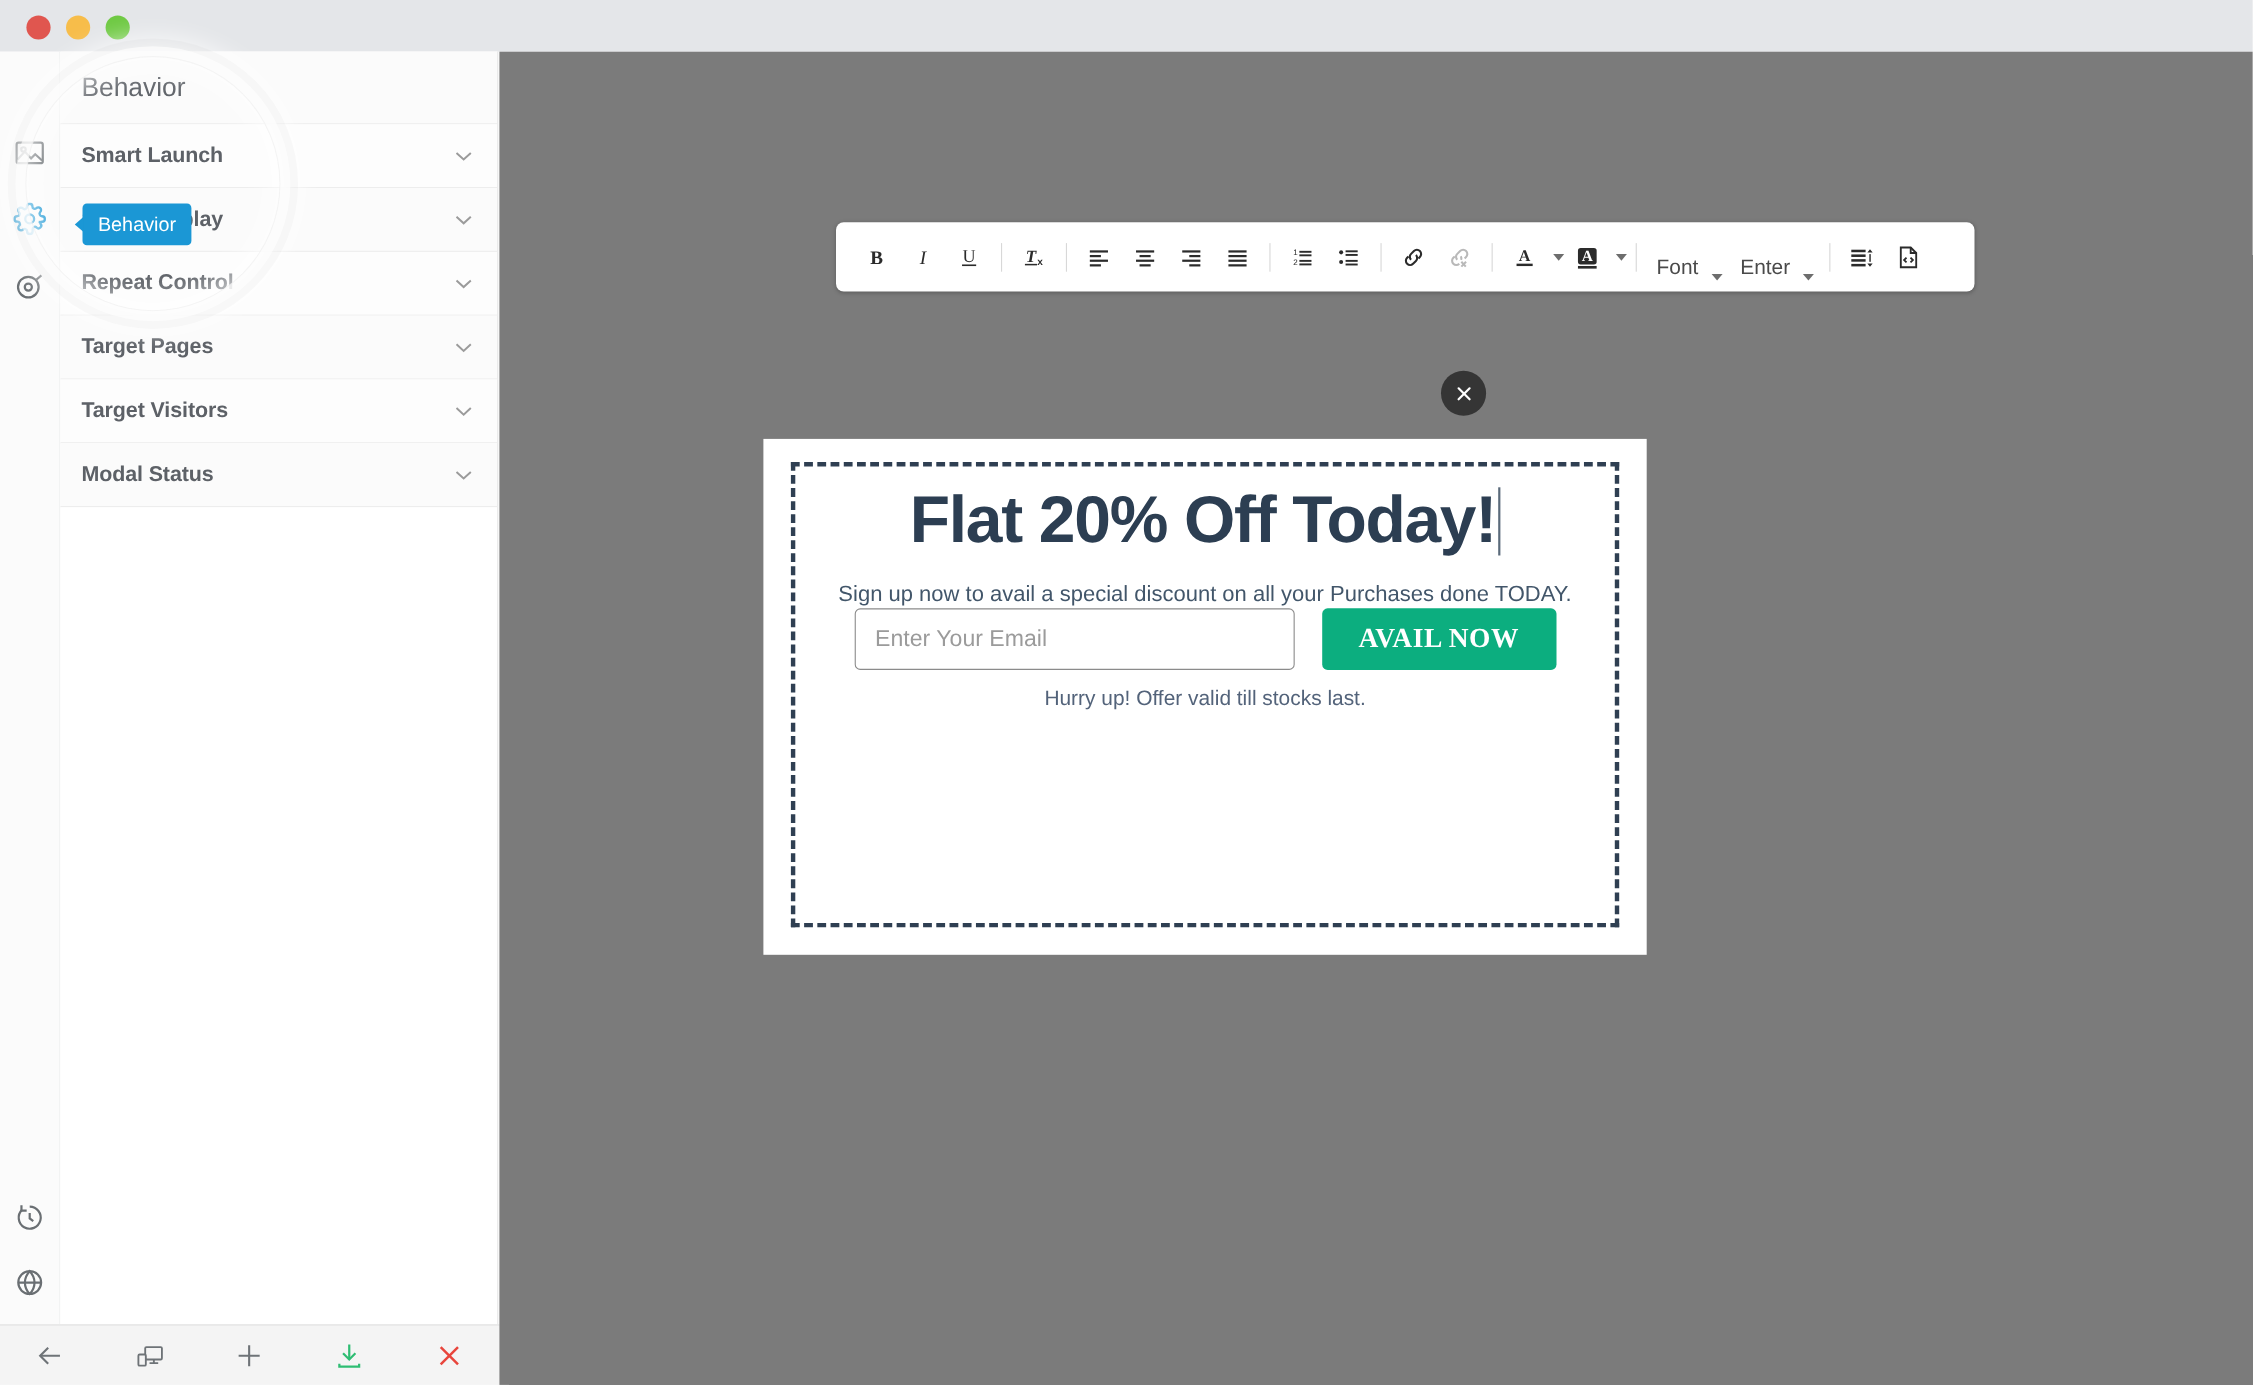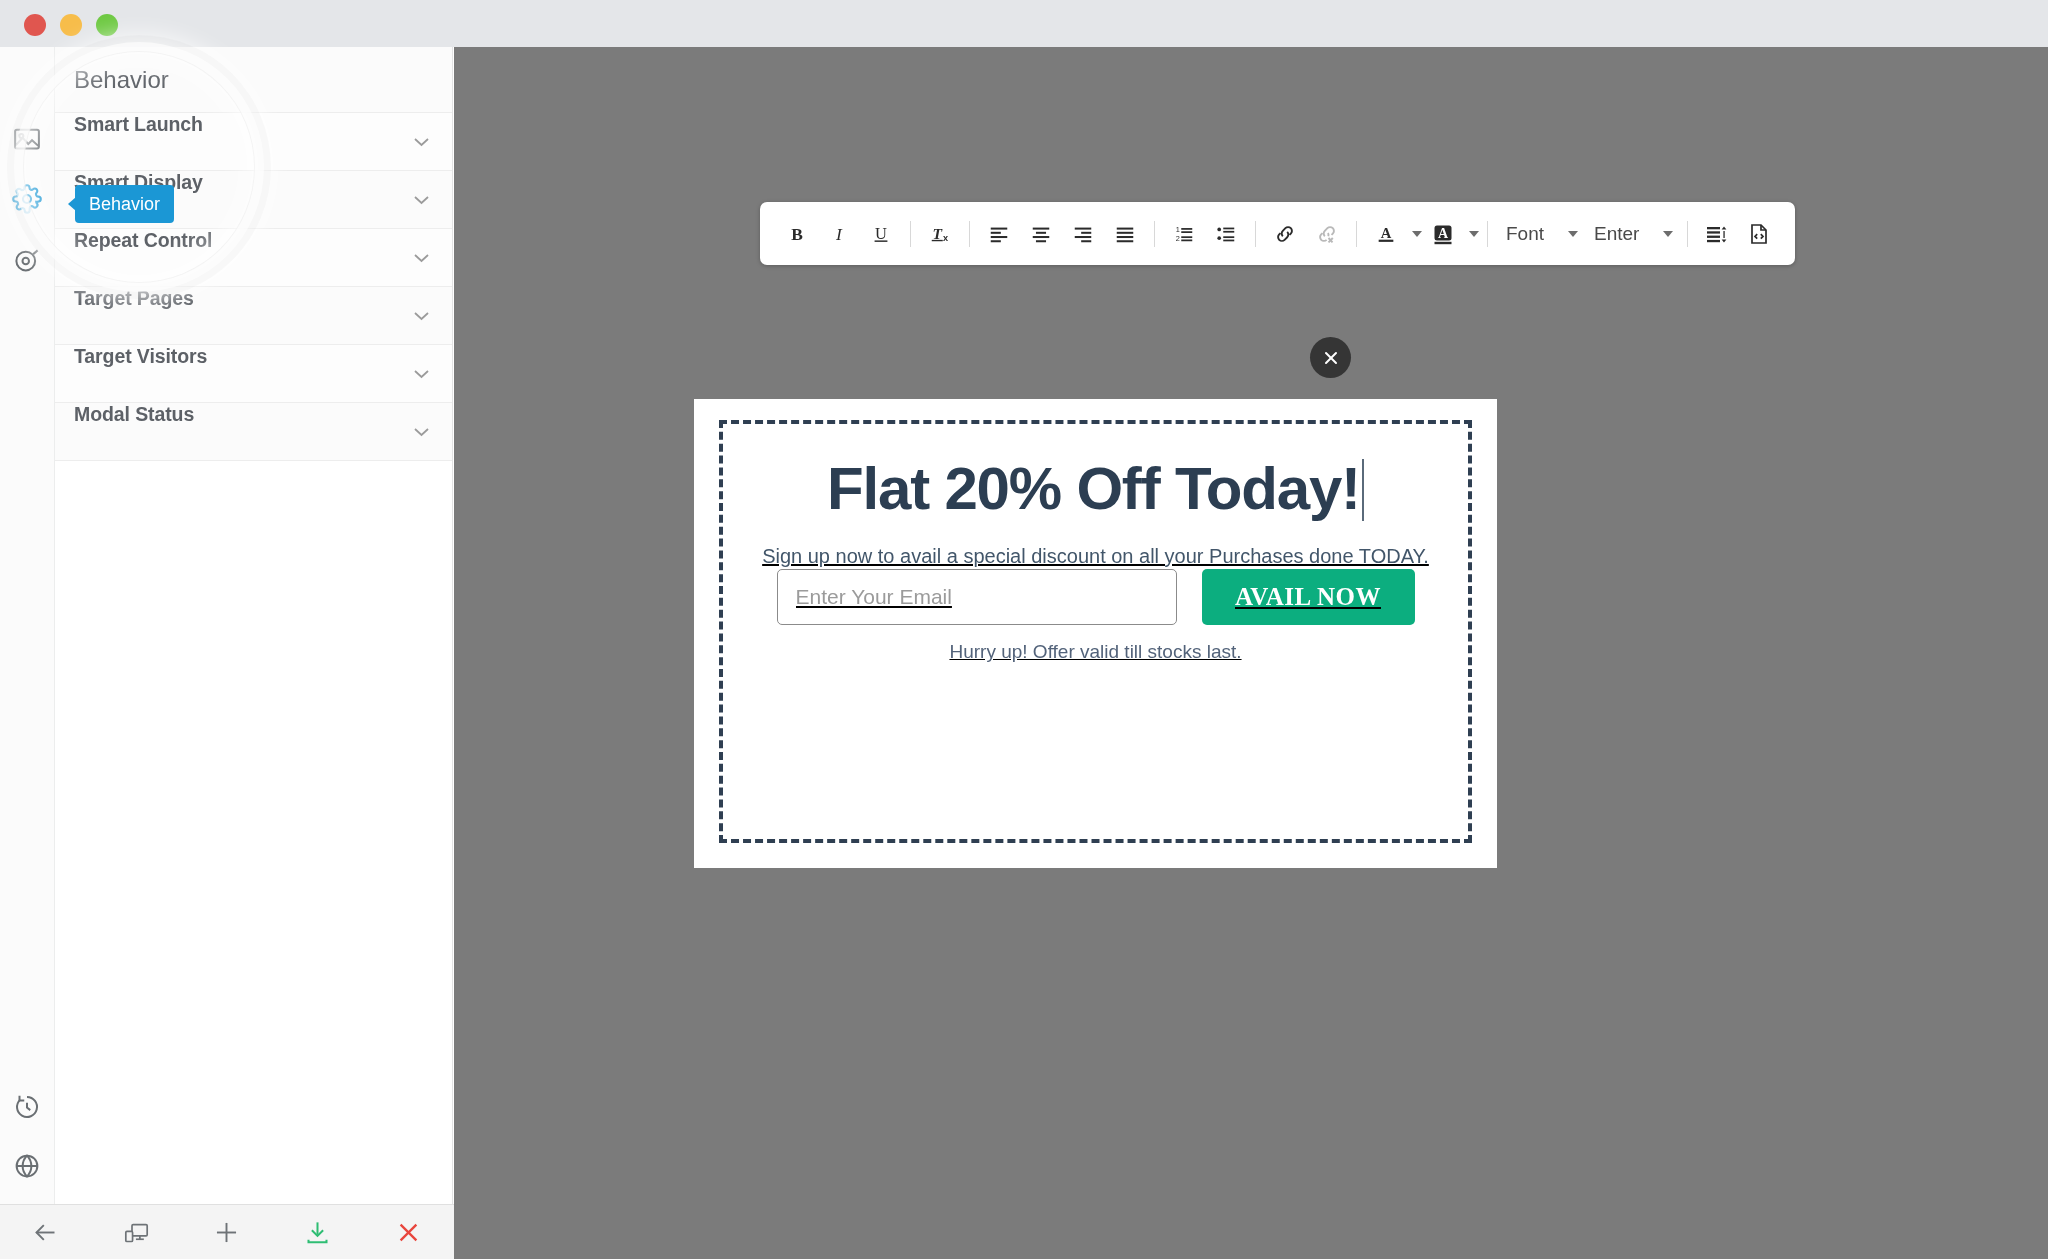--- a/index.html
+++ b/index.html
@@ -65,21 +65,21 @@
     display: flex; align-items: center;
     padding-left: 19px;
     font-size: 24px;
     color: #5c6066;
     background: #fbfbfb;
     border-bottom: 1px solid #ededed;
   }
   .accordion-row {
     position: relative;
     height: 58px;
-    display: flex; align-items: flex-start;
+    display: flex; align-items: center;
     padding: 0 24px 0 19px;
     border-bottom: 1px solid #ededed;
     background: #fbfbfb;
     cursor: pointer;
   }
   .accordion-row:nth-child(even) { background: #fdfdfd; }
   .accordion-label {
     font-size: 19.5px;
     font-weight: bold;
     color: #5d6167;
@@ -181,23 +181,23 @@
   }
   .tb-btn svg { display: block; }
   .tb-btn.disabled { color: #b9b9b9; cursor: default; }
   .tb-sep {
     width: 1px; height: 26px;
     background: #d8d8d8;
     margin: 0 8px;
     flex: none;
   }
   .tb-combo {
-    display: flex; align-items: center;
+    display: flex; align-items: flex-end;
     height: 42px; padding: 0 6px 0 10px;
-    gap: 24px;
+    gap: 12px;
     color: #4a4a4a;
     font-size: 19px;
     cursor: pointer;
     flex: none;
   }
   .tb-caret {
     width: 0; height: 0;
     border-left: 5px solid transparent;
     border-right: 5px solid transparent;
     border-top: 6px solid #6d6d6d;
@@ -226,24 +226,23 @@
     border-radius: 50%;
     background: #353535;
     display: flex; align-items: center; justify-content: center;
     cursor: pointer;
     z-index: 10;
   }
   #modal-close svg { width: 20px; height: 20px; display: block; color: #ffffff; }
 
   #modal-inner {
     position: absolute;
-    left: 0; right: 0; top: 58px;
+    left: 0; right: 0; top: 42px;
     text-align: center;
     padding: 0 58px;
-    text-decoration: underline;
   }
   #modal-heading {
     font-size: 60px;
     font-weight: bold;
     color: #2c3e52;
     letter-spacing: -1.2px;
     line-height: 1.05;
     position: relative;
     display: inline-block;
   }

